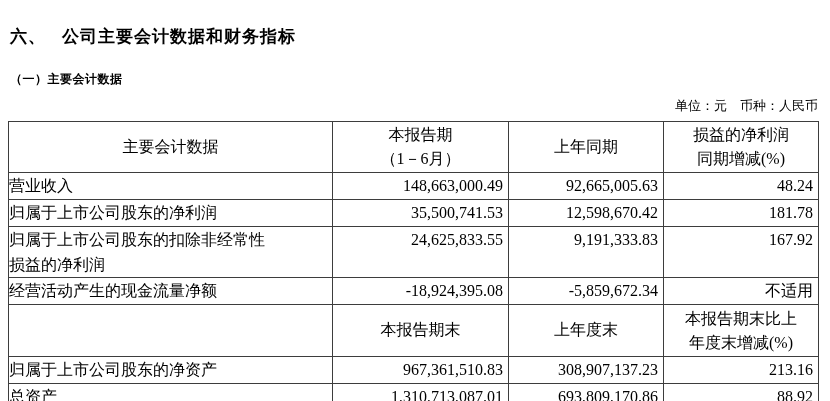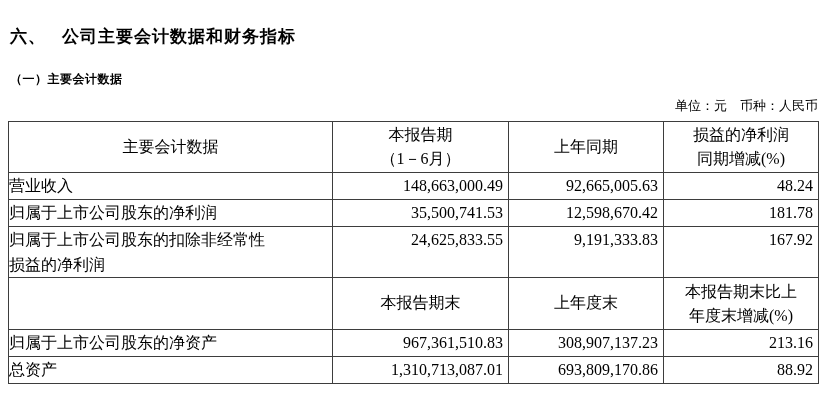--- a/index.html
+++ b/index.html
@@ -110,20 +110,26 @@
       <tr class="drow2">
         <td class="label">
           <span class="lline">归属于上市公司股东的扣除非经常性</span>
           <span class="lline">损益的净利润</span>
         </td>
         <td class="num" style="vertical-align:top; line-height:25px;">24,625,833.55</td>
         <td class="num" style="vertical-align:top; line-height:25px;">9,191,333.83</td>
         <td class="num" style="vertical-align:top; line-height:25px;">167.92</td>
       </tr>
 
+      <tr class="drow">
+        <td class="label">经营活动产生的现金流量净额</td>
+        <td class="num">-18,924,395.08</td>
+        <td class="num">-5,859,672.34</td>
+        <td class="num">不适用</td>
+      </tr>
 
       <tr class="hrow2">
         <td></td>
         <td>本报告期末</td>
         <td>上年度末</td>
         <td>
           <span class="hline">本报告期末比上</span>
           <span class="hline">年度末增减(%)</span>
         </td>
       </tr>

